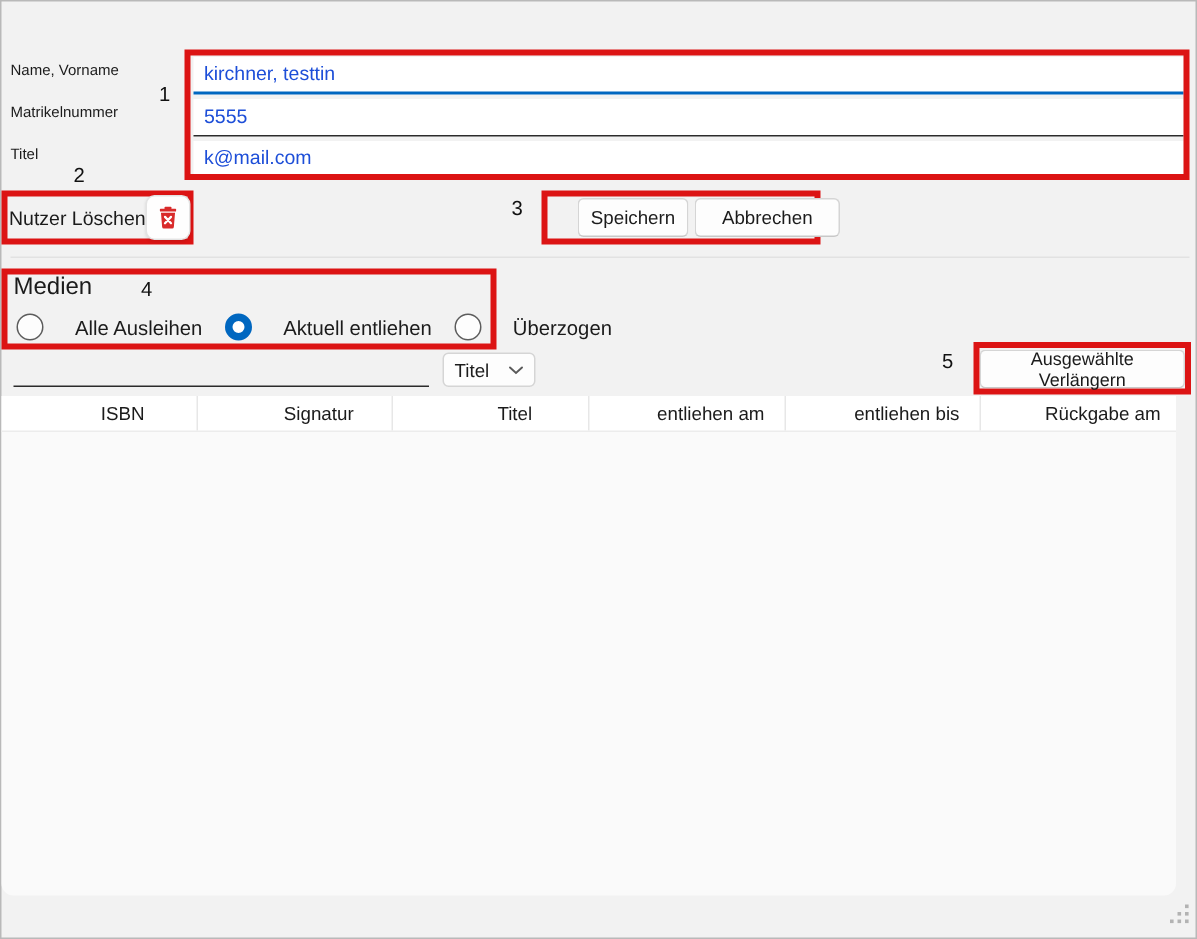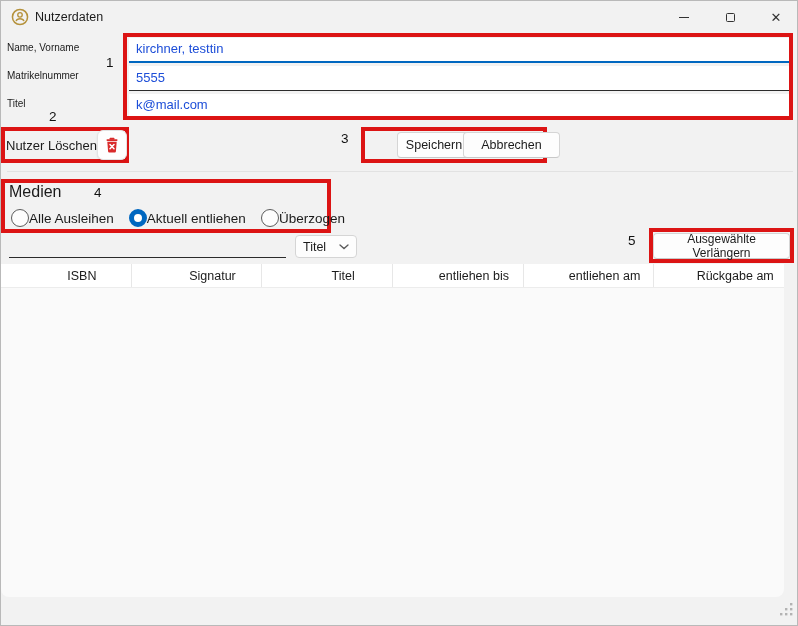--- a/index.html
+++ b/index.html
@@ -42,30 +42,30 @@
     box-shadow:0 1px 2px rgba(0,0,0,.08);
     display:flex; align-items:center; justify-content:center; cursor:default;
   }
 
   .btn {
     position:absolute; height:26px; background:#fdfdfd;
     border:1px solid #d5d5d5; border-bottom-color:#c8c8c8; border-radius:4px;
     font-family:inherit; font-size:12.5px; color:#1b1b1b;
     display:flex; align-items:center; justify-content:center; cursor:default; padding:0 10px;
   }
-  #btn-save { left:384px; top:131px; width:74px;margin-left:12px; }
+  #btn-save { left:384px; top:131px; width:74px; }
   #btn-cancel { left:462px; top:131px; width:97px; }
   #btn-extend { left:652px; top:232px; width:137px; font-size:12px; }
 
   .divider { position:absolute; left:6px; top:170px; width:786px; height:1px; background:#e2e2e2; }
 
   
   .medien-title { position:absolute; left:8px; top:182px; font-size:16px; color:#1b1b1b; }
   .radio-row { position:absolute; left:10px; top:208px; display:flex; align-items:center; gap:15px; }
-  .radio-item { display:flex; align-items:center; gap:0; cursor:default; }
+  .radio-item { display:flex; align-items:center; gap:21px; cursor:default; }
   .radio-circle { width:18px; height:18px; border-radius:50%; background:#fdfdfd; border:1px solid #5c5c5c; }
   .radio-circle.on { width:18px; height:18px; border:5px solid #0067c0; background:#ffffff; }
   .radio-label { font-size:13.5px; color:#1b1b1b; }
 
   .search-inp {
     position:absolute; left:8px; top:236px; width:277px; height:21px;
     background:transparent; border:none; border-bottom:1.5px solid #2b2b2b;
     font-family:inherit; font-size:13px; outline:none; padding:0 4px;
   }
   .dropdown {
@@ -82,37 +82,20 @@
   .th:last-child { border-right:none; }
   .table-body { position:absolute; left:0; top:287px; width:783px; height:309px; background:#fafafa; border-radius:0 0 8px 8px; }
 
   .resize-grip { position:absolute; right:4px; bottom:9px; width:14px; height:14px; }
 </style>
 </head>
 <body>
 
 <div id="window">
 
-  <div class="titlebar">
-    <svg class="app-icon" viewBox="0 0 20 20">
-      <circle cx="10" cy="10" r="8.4" fill="none" stroke="#b5923c" stroke-width="1.7"></circle>
-      <circle cx="10" cy="7.6" r="2.5" fill="none" stroke="#b5923c" stroke-width="1.5"></circle>
-      <path d="M5.6 14.6 a4.6 3.8 0 0 1 8.8 0" fill="none" stroke="#b5923c" stroke-width="1.5"></path>
-    </svg>
-    <span class="titlebar-text">Nutzerdaten</span>
-    <div class="win-btn min">
-        <span class="glyph-min"></span>
-      </div>
-    <div class="win-btn max">
-        <span class="glyph-max"></span>
-      </div>
-    <div class="win-btn close">
-        <span class="glyph-close">✕</span>
-      </div>
-  </div>
 
   <span class="field-label" style="top:41px;">Name, Vorname</span>
   <span class="field-label" style="top:69px;">Matrikelnummer</span>
   <span class="field-label" style="top:97px;">Titel</span>
 
   <span class="annot-num" style="left:105px; top:54px;">1</span>
   <span class="annot-num" style="left:48px; top:108px;">2</span>
   <span class="annot-num" style="left:340px; top:130px;">3</span>
   <span class="annot-num" style="left:93px; top:184px;">4</span>
   <span class="annot-num" style="left:627px; top:232px;">5</span>
@@ -164,22 +147,22 @@
     <svg width="10" height="6" viewBox="0 0 10 6">
       <path d="M1 1 l4 3.6 L9 1" fill="none" stroke="#5a5a5a" stroke-width="1.3" stroke-linecap="round"></path>
     </svg>
   </div>
   <button class="btn" id="btn-extend">Ausgewählte Verlängern</button>
 
   <div class="table-header">
     <div class="th">ISBN</div>
     <div class="th">Signatur</div>
     <div class="th">Titel</div>
+    <div class="th">entliehen am</div>
     <div class="th">entliehen bis</div>
-    <div class="th">entliehen am</div>
     <div class="th">Rückgabe am</div>
   </div>
   <div class="table-body"></div>
 
   <svg class="resize-grip" viewBox="0 0 14 14">
     <rect x="11" y="1" width="2.4" height="2.4" fill="#b3b3b3"></rect>
     <rect x="6" y="6" width="2.4" height="2.4" fill="#b3b3b3"></rect>
     <rect x="11" y="6" width="2.4" height="2.4" fill="#b3b3b3"></rect>
     <rect x="1" y="11" width="2.4" height="2.4" fill="#b3b3b3"></rect>
     <rect x="6" y="11" width="2.4" height="2.4" fill="#b3b3b3"></rect>

